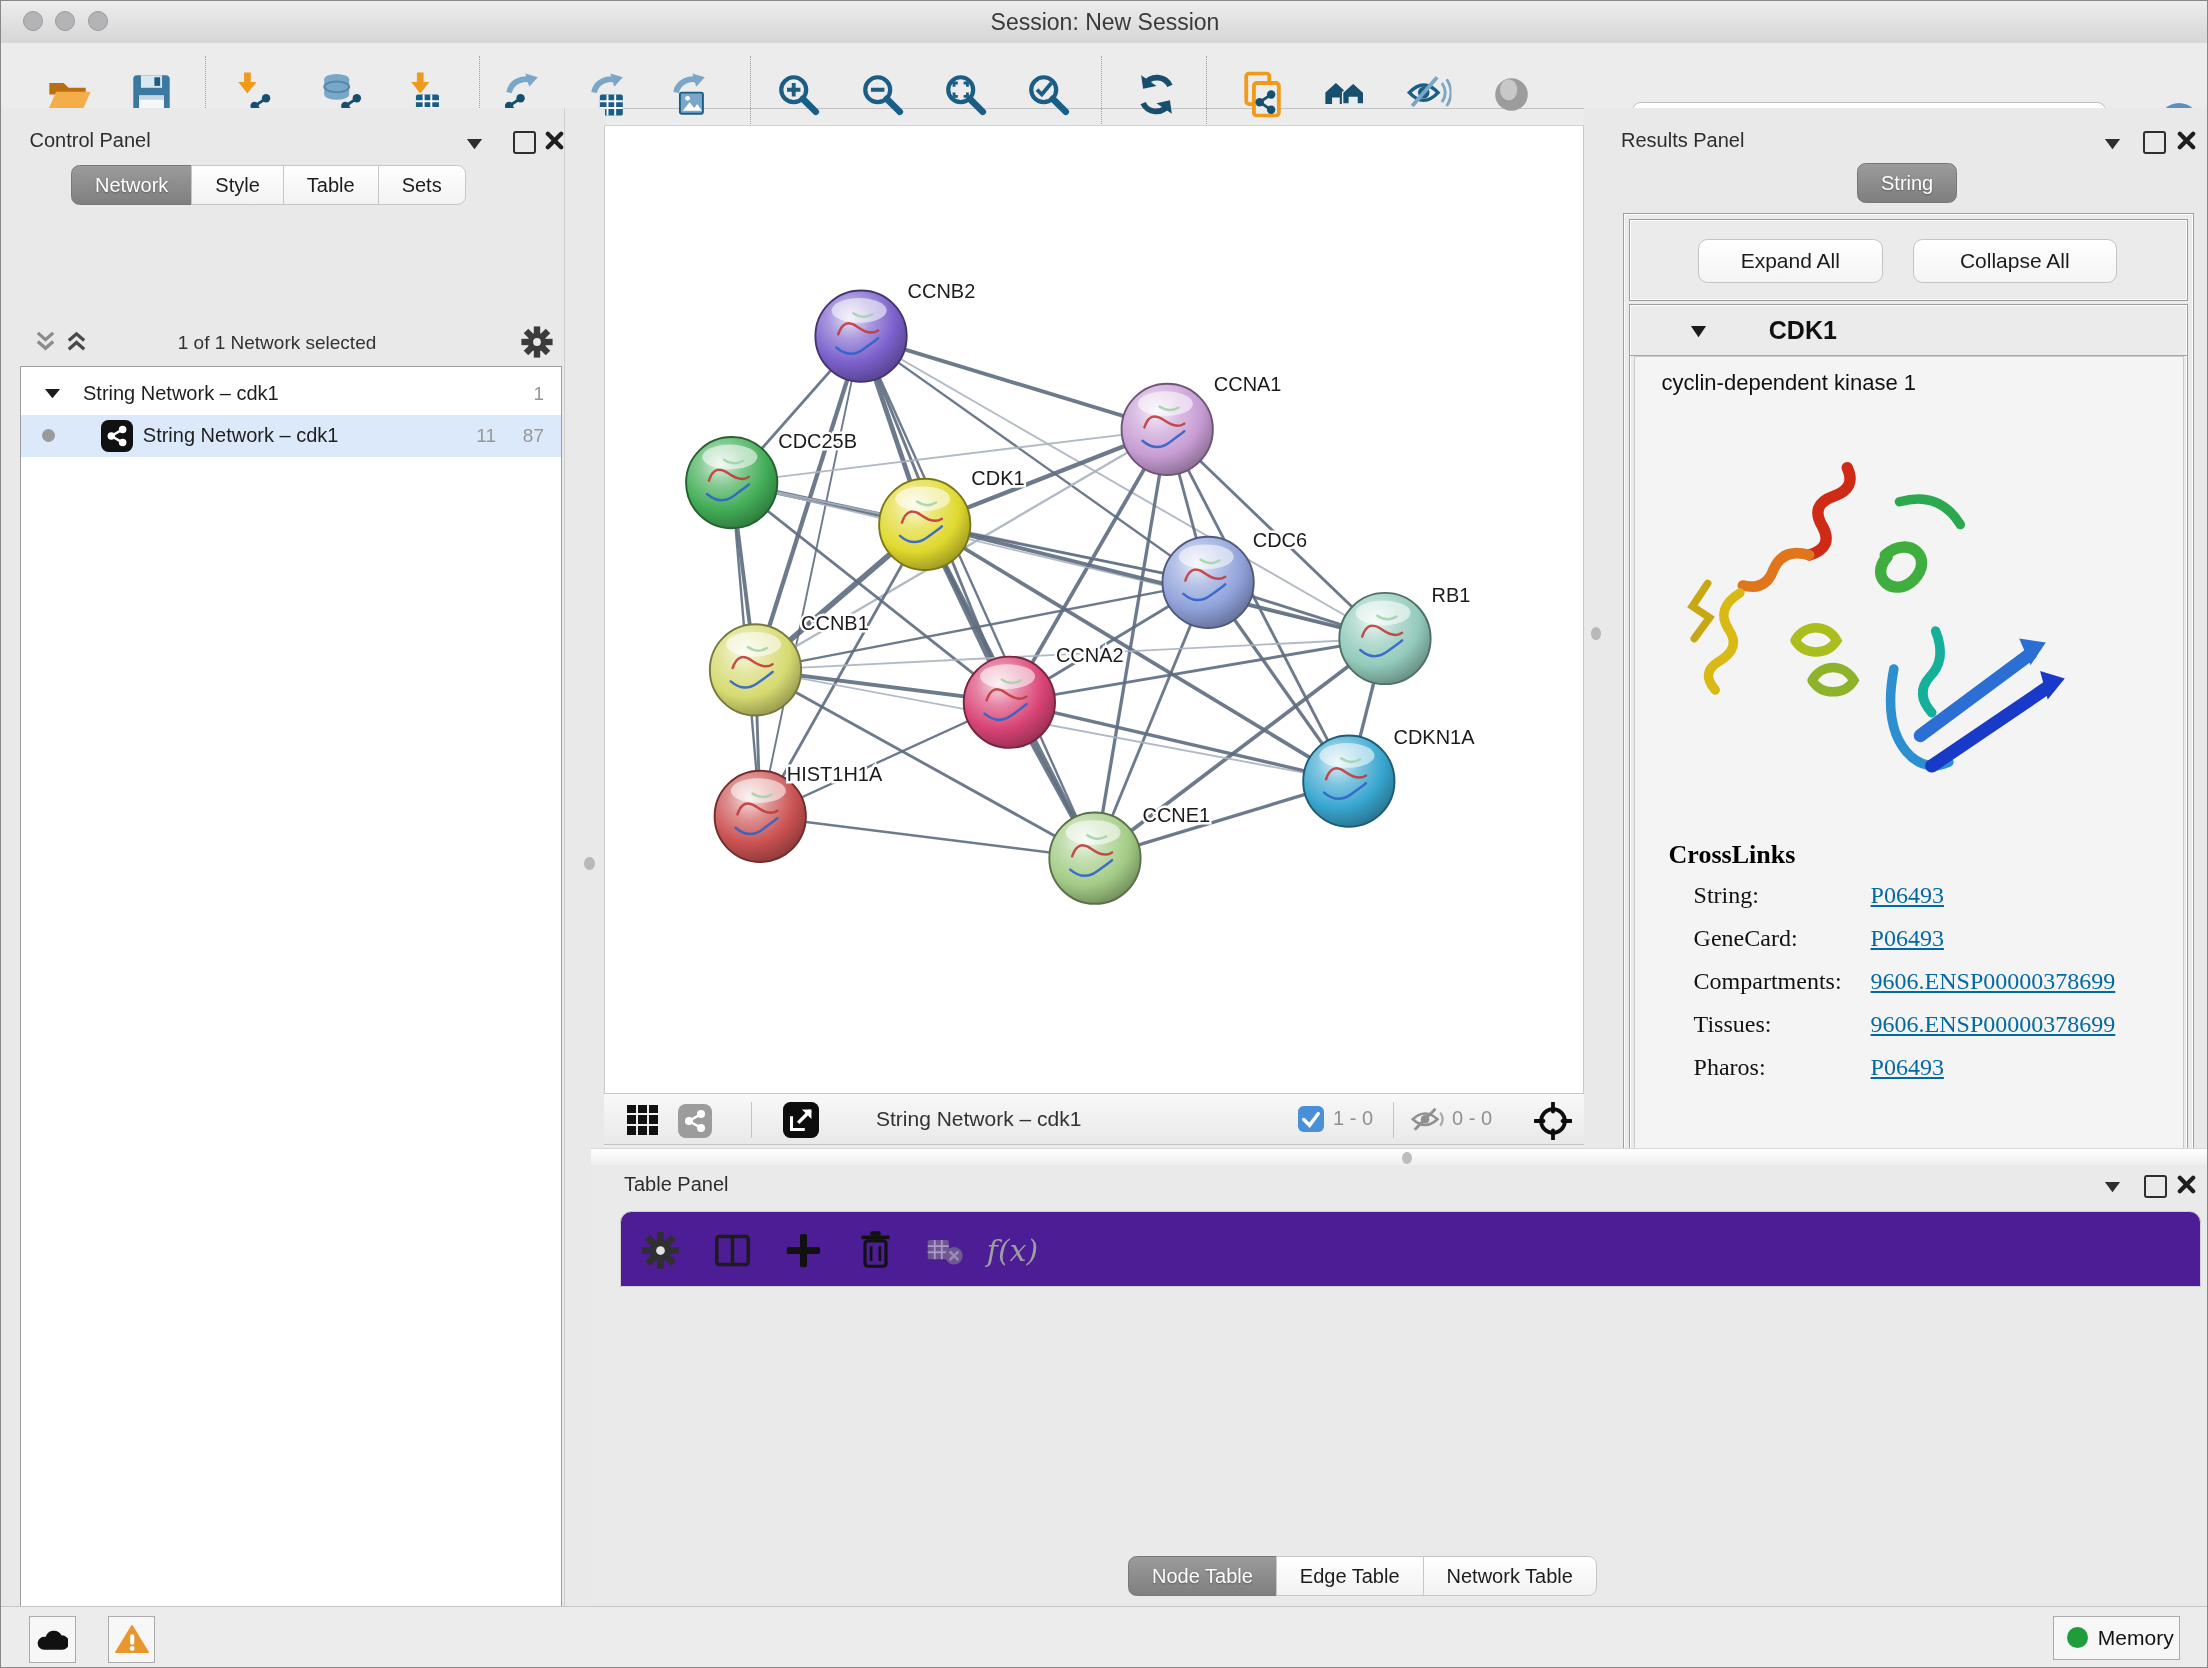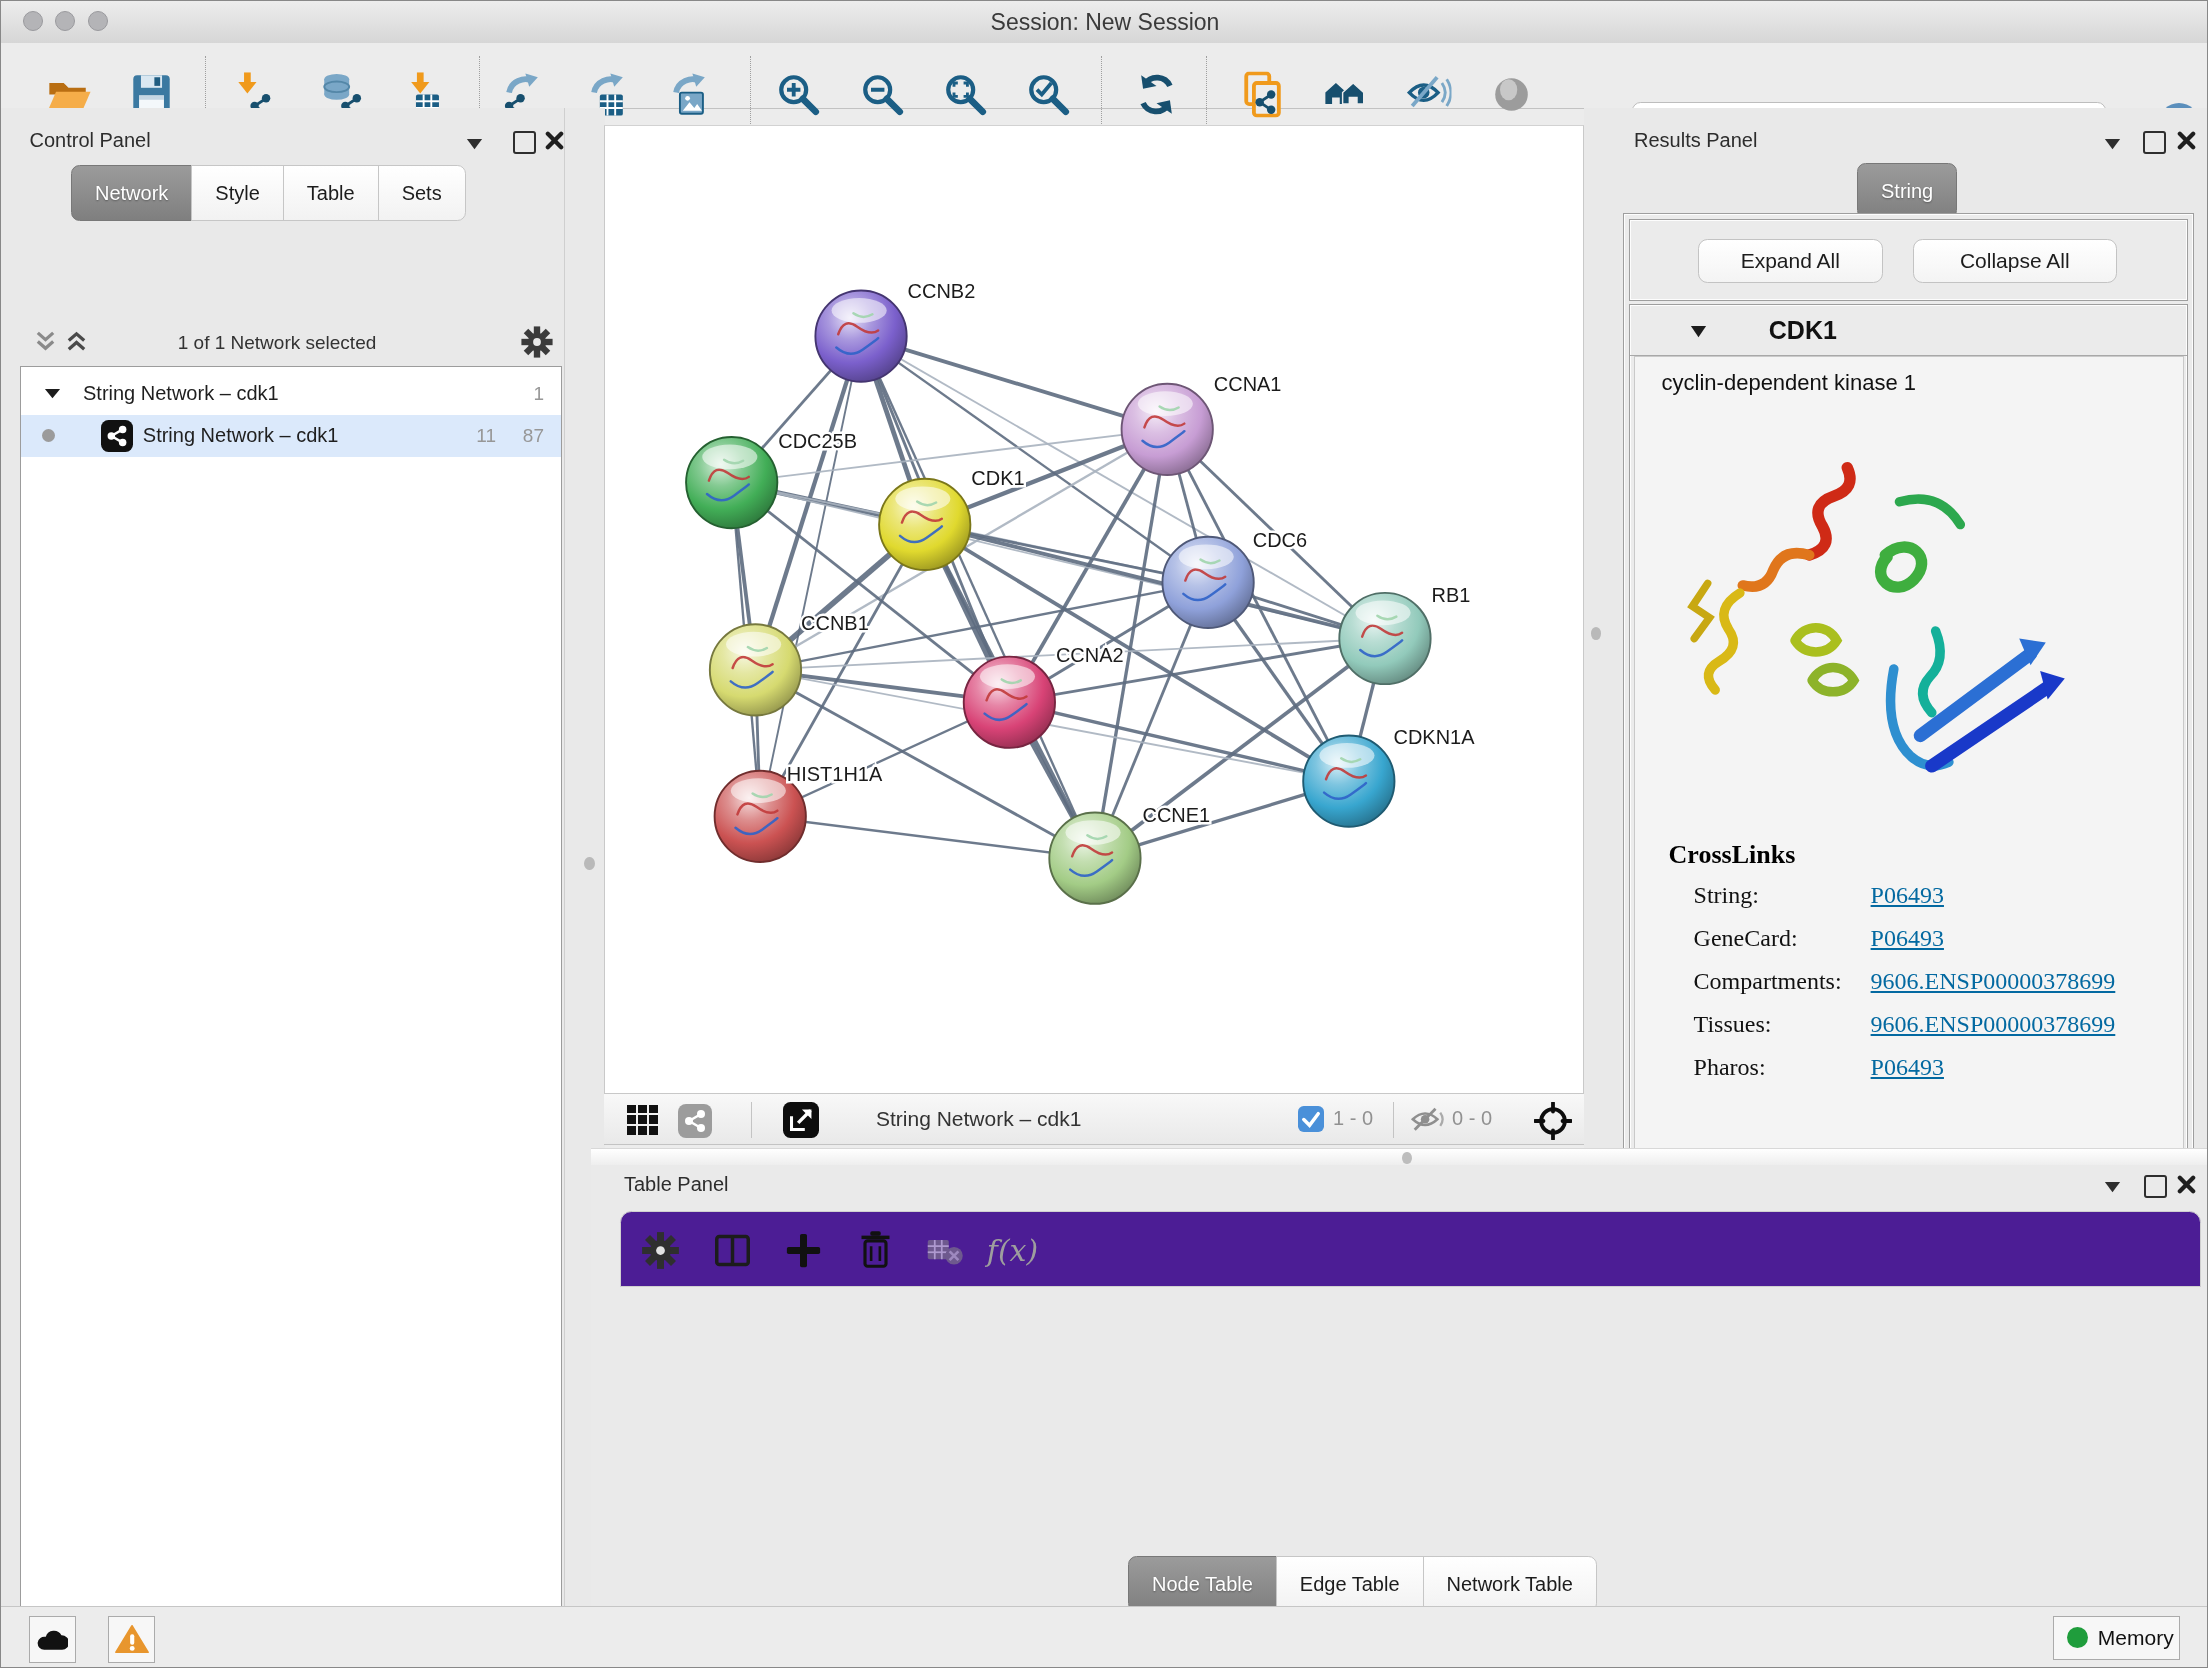--- a/index.html
+++ b/index.html
@@ -12,21 +12,21 @@
   
   #toolbar{position:absolute;left:0;top:42px;width:2208px;height:65px;background:#ececec;border-bottom:1px solid #c2c2c2;}
   .tbtn{position:absolute;top:51px;width:55px;height:55px;transform:translate(-50%,-50%);display:flex;align-items:center;justify-content:center;}
   .tbtn svg{width:46px;height:46px;}
   .tsep{position:absolute;top:13.3px;width:0;height:76px;border-left:1.9px dotted #9f9f9f;}
   #searchbox{position:absolute;left:1631px;top:59px;width:474px;height:42px;background:#fff;border:1.9px solid #bdbdbd;border-radius:8.6px;box-sizing:border-box;display:flex;align-items:center;padding-left:9.5px;}
   #searchbox input{border:none;outline:none;flex:1;font-size:21px;font-family:"Liberation Sans",sans-serif;background:transparent;}
   
   .panel-title{font-size:20px;color:#2d2d2d;}
   .seg-row{display:flex;}
-  .seg{height:38px;line-height:38px;padding:8px 23px;background:linear-gradient(#ffffff,#f2f2f2);border:1px solid #c6c6c6;margin-left:-1px;font-size:20px;color:#1c1c1c;text-align:center;}
+  .seg{height:38px;line-height:38px;padding:0 23px;background:linear-gradient(#ffffff,#f2f2f2);border:1px solid #c6c6c6;margin-left:-1px;font-size:20px;color:#1c1c1c;text-align:center;}
   .seg:first-child{border-radius:8.6px 0 0 8.6px;margin-left:0;}
   .seg:last-child{border-radius:0 8.6px 8.6px 0;}
   .seg.only{border-radius:8.6px;}
   .seg.sel{background:linear-gradient(#9b9b9b,#7f7f7f);color:#fff;border-color:#787878;text-shadow:0 1px 1.9px rgba(0,0,0,.35);}
   
   #tree{position:absolute;left:19px;top:258px;width:542px;height:1313px;background:#fff;border:1px solid #9c9c9c;box-sizing:border-box;}
   .trow{position:relative;height:42px;display:flex;align-items:center;font-size:20px;color:#1f1f1f;}
   .trow .count{position:absolute;font-size:19px;color:#979797;}
   
   #netcanvas{position:absolute;left:603px;top:124px;width:978px;height:968px;background:#fff;border-top:1px solid #d2d2d2;border-left:1px solid #c9c9c9;border-right:1px solid #c9c9c9;box-sizing:content-box;}
@@ -623,21 +623,21 @@
           <line x1="30" y1="20" x2="39" y2="20"></line>
         </g>
       </svg>
   </div>
 
   <div class="abs" style="left:1583px;top:107px;width:25px;height:1044px;background:#e9e9e9;">
     <span class="abs" style="left:6.7px;top:519px;width:10.5px;height:13.3px;border-radius:50%;background:#b9b9b9;"></span>
   </div>
 
   <div class="abs" style="left:1607px;top:107px;width:601px;height:1044px;background:#e9e9e9;">
-    <div class="abs panel-title" style="left:26px;top:21px;">Results Panel</div>
+    <div class="abs panel-title" style="left:13px;top:21px;">Results Panel</div>
     <svg class="abs" style="left:495px;top:28.5px;" width="19" height="13.3" viewBox="0 0 20 14">
         <path d="M2 2 L18 2 L10 13 Z" fill="#2e2e2e"></path>
       </svg>
     <div class="abs" style="left:535px;top:23px;width:19px;height:19px;border:2.9px solid #2e2e2e;border-radius:2.9px;"></div>
     <svg class="abs" style="left:569px;top:23px;" width="19" height="19" viewBox="0 0 20 20">
         <path d="M3 3 L17 17 M17 3 L3 17" stroke="#1f1f1f" stroke-width="4.5" stroke-linecap="round"></path>
       </svg>
     <div class="abs seg-row" style="left:249px;top:55px;">
       <div class="seg sel only">String</div>
     </div>

